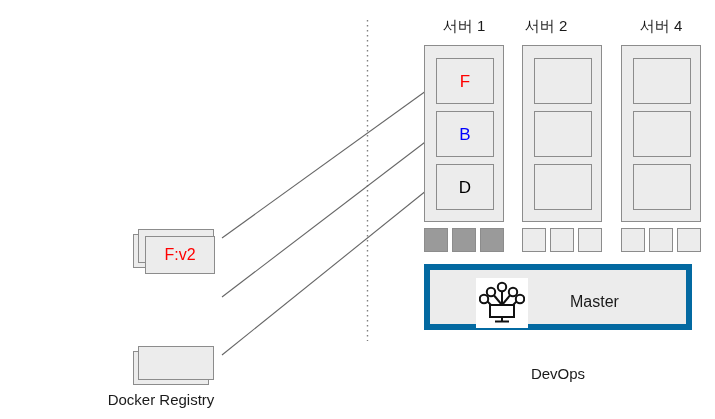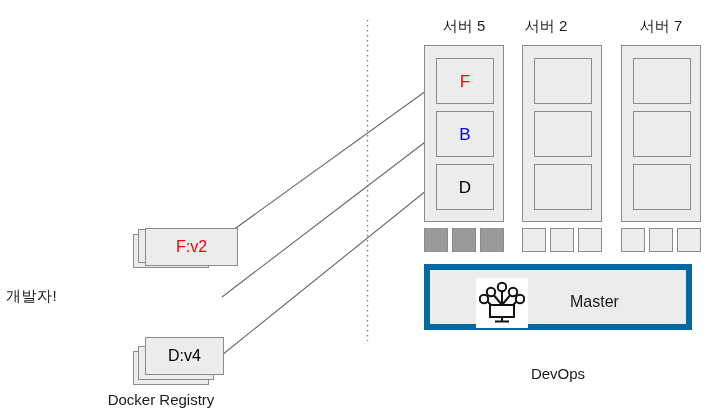--- a/index.html
+++ b/index.html
@@ -144,58 +144,56 @@
 
     <line x1="367.5" y1="20" x2="367.5" y2="341" stroke="#808080" stroke-width="1.4" stroke-dasharray="1.6 3.4" stroke-linecap="butt"></line>
 
     <line x1="222" y1="238" x2="437" y2="83" stroke="#666666" stroke-width="1.1" marker-end="url(#arrowhead)"></line>
 
     <line x1="222" y1="297" x2="437" y2="133" stroke="#666666" stroke-width="1.1" marker-end="url(#arrowhead)"></line>
 
     <line x1="222" y1="355" x2="437" y2="182" stroke="#666666" stroke-width="1.1" marker-end="url(#arrowhead)"></line>
   </svg>
 
-  <div class="lbl lbl-dev" style="left:6px; top:288px; width:110px; text-align:left;">개발자!</div>
 
   <div class="reg-group" style="left:133px; top:220px; width:92px; height:48px;">
     <div class="reg-shadow" style="left:0px;  top:14px; width:76px; height:34px;"></div>
     <div class="reg-shadow" style="left:5px;  top:9px;  width:76px; height:34px;"></div>
-    <div class="reg-card reg-f" style="left:12px; top:8px; width:93px; height:38px;">F:v2</div>
+    <div class="reg-card reg-f" style="left:12px; top:16px; width:70px; height:38px;">F:v2</div>
   </div>
 
 
   <div class="reg-group" style="left:133px; top:337px; width:92px; height:48px;">
     <div class="reg-shadow" style="left:0px;  top:14px; width:76px; height:34px;"></div>
     <div class="reg-shadow" style="left:5px;  top:9px;  width:76px; height:34px;"></div>
-    <div class="reg-card reg-d" style="left:12px; top:0px; width:79px; height:38px;">D:v4</div>
   </div>
 
   <div class="lbl lbl-bottom" style="left:76px; top:392px; width:170px;">Docker Registry</div>
 
-  <div class="lbl lbl-server" style="left:424px; top:18px; width:80px;">서버 5</div>
+  <div class="lbl lbl-server" style="left:424px; top:18px; width:80px;">서버 1</div>
   <div class="server-col" style="left:424px; top:45px; width:80px; height:177px;">
     <div class="server-slot slot-f" style="left:11px; top:12px; width:58px; height:46px;">F</div>
     <div class="server-slot slot-b" style="left:11px; top:65px; width:58px; height:46px;">B</div>
     <div class="server-slot slot-d" style="left:11px; top:118px; width:58px; height:46px;">D</div>
   </div>
   <div class="sq sq-on" style="left:424px; top:228px; width:24px; height:24px;"></div>
   <div class="sq sq-on" style="left:452px; top:228px; width:24px; height:24px;"></div>
   <div class="sq sq-on" style="left:480px; top:228px; width:24px; height:24px;"></div>
 
   <div class="lbl lbl-server" style="left:506px; top:18px; width:80px;">서버 2</div>
   <div class="server-col" style="left:522px; top:45px; width:80px; height:177px;">
     <div class="server-slot" style="left:11px; top:12px; width:58px; height:46px;"></div>
     <div class="server-slot" style="left:11px; top:65px; width:58px; height:46px;"></div>
     <div class="server-slot" style="left:11px; top:118px; width:58px; height:46px;"></div>
   </div>
   <div class="sq sq-off" style="left:522px; top:228px; width:24px; height:24px;"></div>
   <div class="sq sq-off" style="left:550px; top:228px; width:24px; height:24px;"></div>
   <div class="sq sq-off" style="left:578px; top:228px; width:24px; height:24px;"></div>
 
-  <div class="lbl lbl-server" style="left:621px; top:18px; width:80px;">서버 7</div>
+  <div class="lbl lbl-server" style="left:621px; top:18px; width:80px;">서버 4</div>
   <div class="server-col" style="left:621px; top:45px; width:80px; height:177px;">
     <div class="server-slot" style="left:11px; top:12px; width:58px; height:46px;"></div>
     <div class="server-slot" style="left:11px; top:65px; width:58px; height:46px;"></div>
     <div class="server-slot" style="left:11px; top:118px; width:58px; height:46px;"></div>
   </div>
   <div class="sq sq-off" style="left:621px; top:228px; width:24px; height:24px;"></div>
   <div class="sq sq-off" style="left:649px; top:228px; width:24px; height:24px;"></div>
   <div class="sq sq-off" style="left:677px; top:228px; width:24px; height:24px;"></div>
 
   <div class="master-bar" style="left:424px; top:264px; width:268px; height:66px;">

